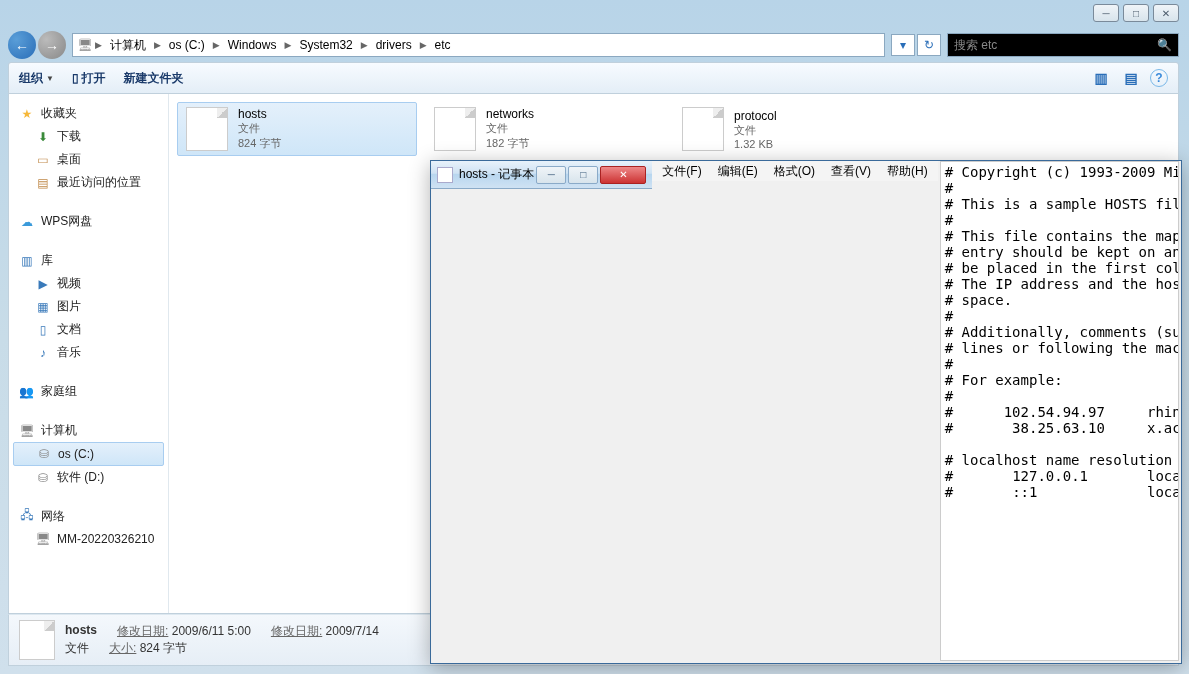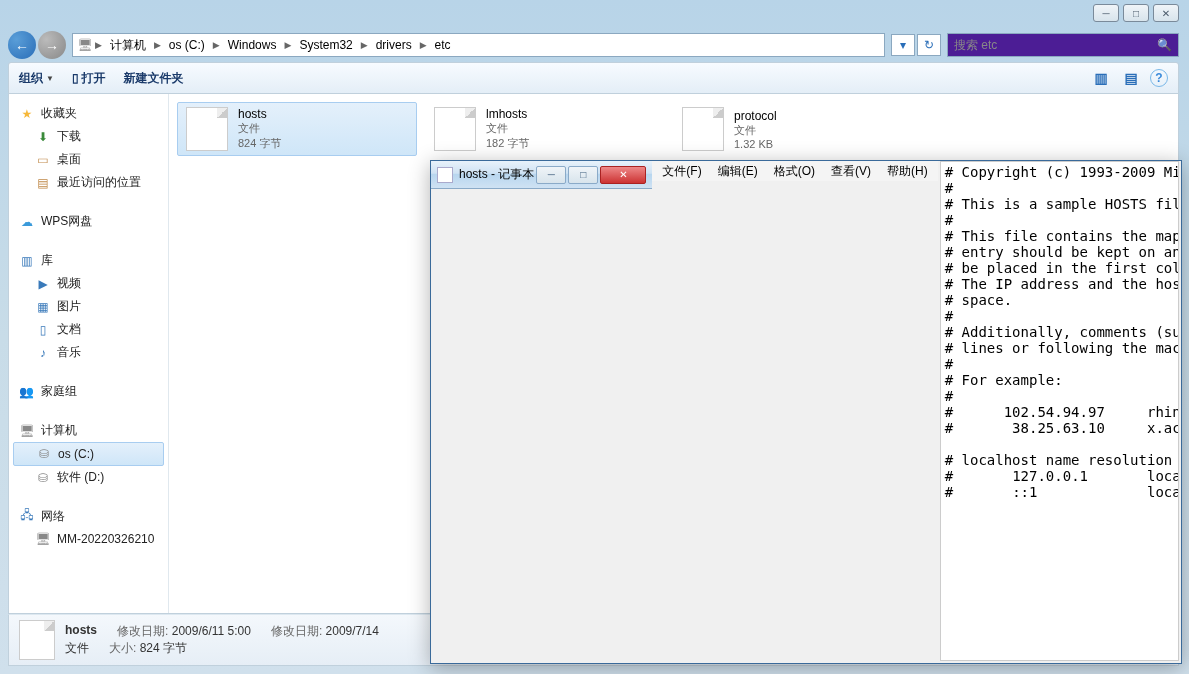--- a/index.html
+++ b/index.html
@@ -15,21 +15,21 @@
 
 .navbar { position: absolute; top: 30px; left: 8px; right: 10px; height: 30px; display: flex; align-items: center; gap: 6px; }
 .nav-arrows { display: flex; gap: 2px; }
 .nav-arrow { width: 28px; height: 28px; border-radius: 50%; background: radial-gradient(circle at 30% 30%, #5a9ed8, #2a6eb8); display: flex; align-items: center; justify-content: center; color: #fff; font-size: 14px; cursor: pointer; }
 .nav-arrow.fwd { background: radial-gradient(circle at 30% 30%, #bbb, #888); }
 .breadcrumb-bar { flex: 1; height: 24px; background: #fff; border: 1px solid #8ba8c0; display: flex; align-items: center; padding: 0 4px; font-size: 12px; }
 .bc-seg { padding: 0 6px; color: #000; cursor: pointer; display: flex; align-items: center; }
 .bc-sep { color: #666; font-size: 9px; padding: 0 2px; }
 .nav-icons { display: flex; gap: 2px; }
 .nav-icon { width: 24px; height: 22px; border: 1px solid #8ba8c0; background: #fff; display: flex; align-items: center; justify-content: center; font-size: 12px; color: #2a6eb8; cursor: pointer; }
-.search-box { width: 232px; height: 24px; background: #4c1d95; border: 1px solid #8ba8c0; display: flex; align-items: center; padding: 0 6px; font-size: 12px; color: #888; justify-content: space-between; }
+.search-box { width: 232px; height: 24px; background: #000000; border: 1px solid #8ba8c0; display: flex; align-items: center; padding: 0 6px; font-size: 12px; color: #888; justify-content: space-between; }
 
 
 .toolbar { position: absolute; top: 62px; left: 8px; right: 10px; height: 32px; background: linear-gradient(#f7fbff,#e4eef7); border: 1px solid #c0d0dc; border-radius: 3px 3px 0 0; display: flex; align-items: center; padding: 0 10px; font-size: 12px; gap: 18px; font-weight: bold; }
 .toolbar-item { color: #1a3a6a; cursor: pointer; display: flex; align-items: center; gap: 3px; }
 .toolbar-right { margin-left: auto; display: flex; gap: 8px; align-items: center; }
 .tool-icon { width: 22px; height: 22px; display: flex; align-items: center; justify-content: center; color: #2a6eb8; cursor: pointer; font-size: 14px; }
 
 
 .explorer-body { position: absolute; top: 94px; left: 8px; right: 10px; bottom: 60px; display: flex; background: #fff; border: 1px solid #c0d0dc; border-top: none; }
 
@@ -55,21 +55,21 @@
 .file-icon::before { content: ""; position: absolute; top: 0; right: 0; width: 10px; height: 10px; background: linear-gradient(135deg, #eee 50%, #ccc 50%); }
 .file-meta { display: flex; flex-direction: column; font-size: 12px; }
 .file-name { color: #000; }
 .file-type, .file-size { color: #666; font-size: 11px; }
 
 
 .details { position: absolute; left: 8px; right: 10px; bottom: 8px; height: 52px; background: linear-gradient(#f4f8fc,#e6eef6); border: 1px solid #c0d0dc; border-top: 1px solid #dde8f0; display: flex; align-items: center; padding: 4px 10px; gap: 10px; font-size: 12px; color: #333; }
 .details .file-icon { width: 36px; height: 40px; }
 .det-text { display: flex; flex-direction: column; }
 .det-row { display: flex; gap: 20px; }
-.det-label { color: #666; }
+.det-label { color: #666; text-decoration: underline; }
 
 
 .notepad { position: absolute; top: 160px; left: 430px; width: 752px; height: 504px; background: #f0f0f0; border: 1px solid #3a6a9a; box-shadow: 0 4px 20px rgba(0,0,0,0.3); display: flex; flex-direction: row; }
 .np-title { height: 28px; background: linear-gradient(to bottom, #e8f2fb, #cfe2f3 45%, #b8d6ef 50%, #cfe2f3); border-bottom: 1px solid #8aaac8; display: flex; align-items: center; padding: 0 6px; font-size: 12px; }
 .np-title .np-ico { width: 16px; height: 16px; background: #fff; border: 1px solid #aac; margin-right: 6px; }
 .np-controls { margin-left: auto; display: flex; }
 .np-btn { width: 30px; height: 18px; border: 1px solid #8aaac8; background: linear-gradient(#f0f4f8,#d8e4ec); display: flex; align-items: center; justify-content: center; font-size: 10px; color: #3a5a7a; cursor: pointer; margin-left: 2px; border-radius: 2px; }
 .np-btn.close { background: linear-gradient(#e88,#c33); color: #fff; border-color: #a22; width: 46px; }
 .np-menu { height: 20px; background: #f4f4f4; display: flex; align-items: center; padding: 0 4px; font-size: 12px; gap: 4px; }
 .np-menu-item { padding: 1px 6px; cursor: pointer; }
@@ -217,21 +217,21 @@
         <div class="file-icon"></div>
         <div class="file-meta">
           <span class="file-name">hosts</span>
           <span class="file-type">文件</span>
           <span class="file-size">824 字节</span>
         </div>
       </div>
       <div class="file-item">
         <div class="file-icon"></div>
         <div class="file-meta">
-          <span class="file-name">lmhosts</span>
+          <span class="file-name">networks</span>
           <span class="file-type">文件</span>
           <span class="file-size">182 字节</span>
         </div>
       </div>
       <div class="file-item">
         <div class="file-icon"></div>
         <div class="file-meta">
           <span class="file-name">protocol</span>
           <span class="file-type">文件</span>
           <span class="file-size">1.32 KB</span>

